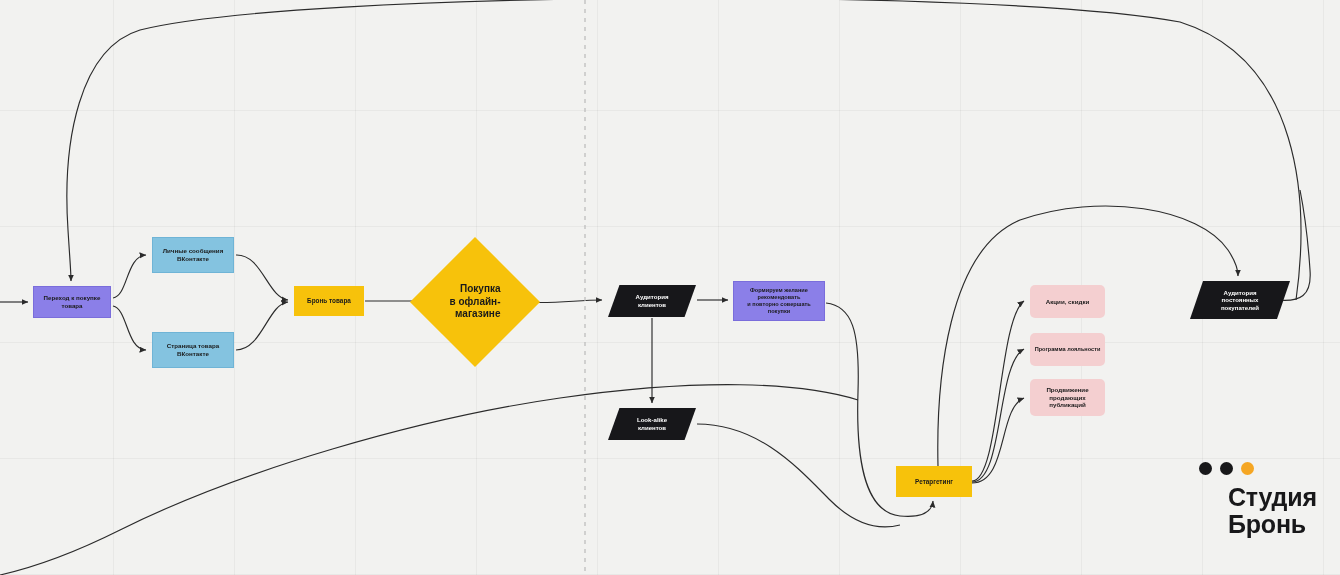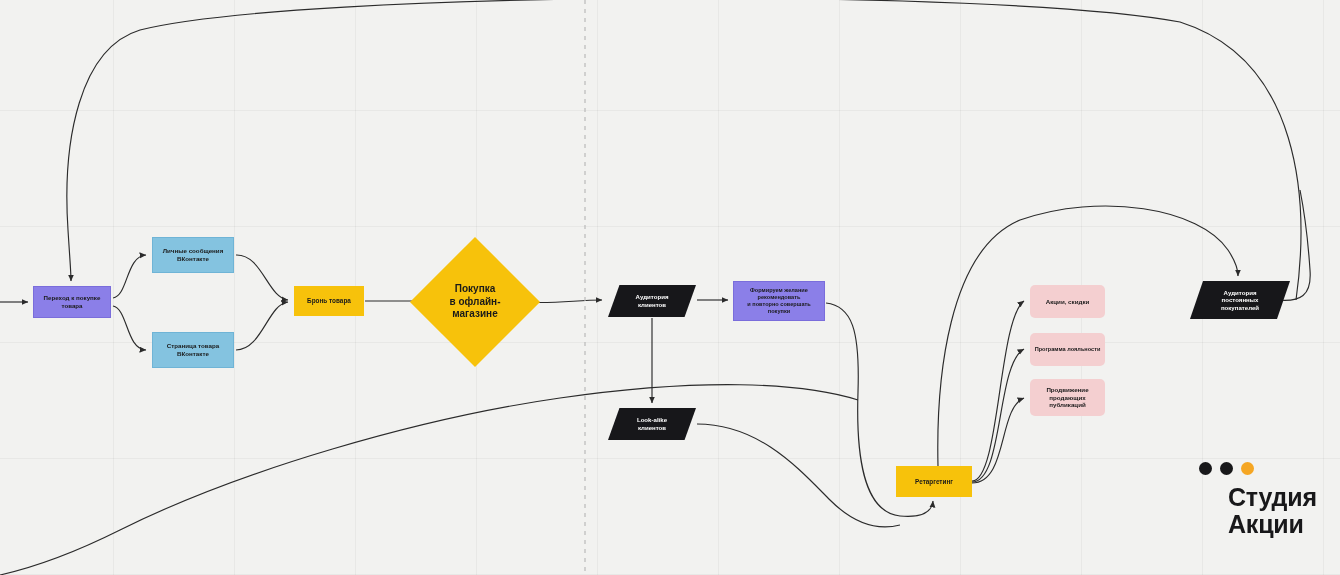--- a/index.html
+++ b/index.html
@@ -189,21 +189,21 @@
 
   <div class="node n-rect-blue" style="left:152px;top:332px;width:82px;height:36px;">
     <span>Страница товара
 ВКонтакте</span>
   </div>
 
   <div class="node n-rect-yellow" style="left:294px;top:286px;width:70px;height:30px;">
     <span>Бронь товара</span>
   </div>
 
-  <div class="node n-diamond" style="left:429px;top:256px;width:92px;height:92px;">
+  <div class="node n-diamond" style="left:429px;top:256px;width:92px;height:92px;text-align:right;">
     <span class="dia-shape"></span>
     <span class="dia-text">Покупка
 в офлайн-
 магазине</span>
   </div>
 
   <div class="node n-para" style="left:608px;top:285px;width:88px;height:32px;">
     <span>Аудитория
 клиентов</span>
   </div>
@@ -244,16 +244,16 @@
 покупателей</span>
   </div>
 
   <div id="logo">
     <div class="dots">
       <span class="dot"></span>
       <span class="dot"></span>
       <span class="dot accent"></span>
     </div>
     <div class="wordmark">Студия</div>
-    <div class="wordmark">Акции</div>
+    <div class="wordmark">Бронь</div>
   </div>
 
 </div>
 
 </body></html>

